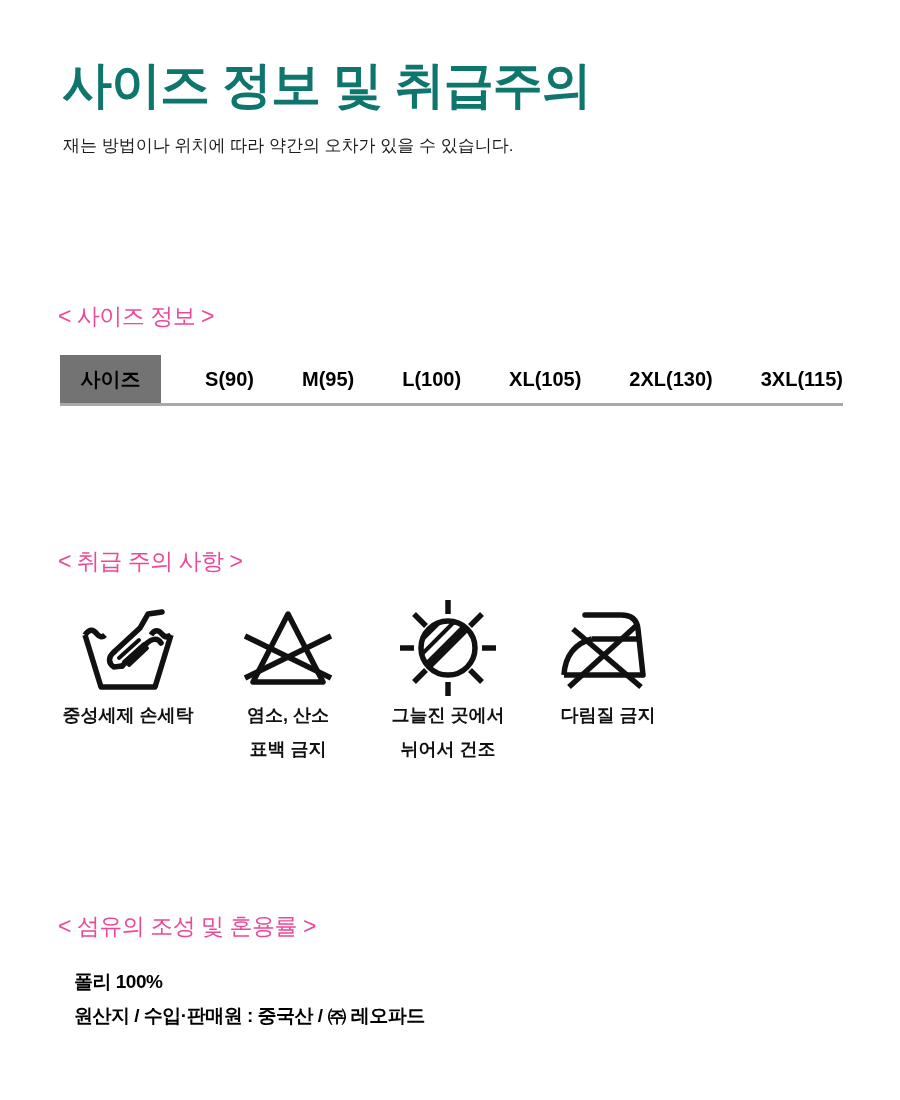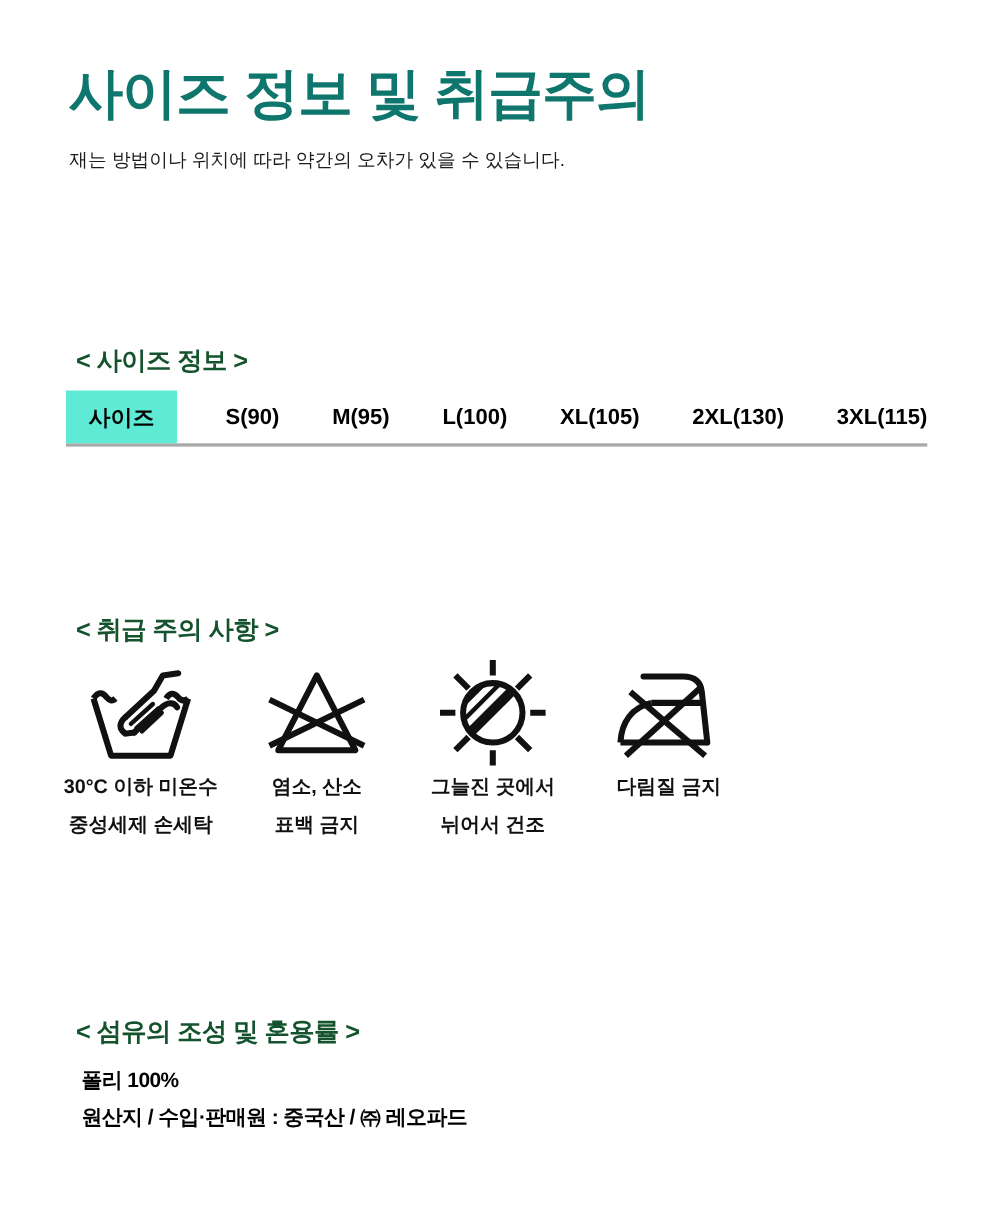--- a/index.html
+++ b/index.html
@@ -9,22 +9,22 @@
   }
   .page-title{
     position:absolute;left:62px;top:52px;margin:0;
     font-size:50px;font-weight:800;letter-spacing:-1px;color:#0f766e;
   }
   .page-subtitle{
     position:absolute;left:63px;top:134px;margin:0;
     font-size:17px;font-weight:400;color:#1c1c1c;
   }
   .sec{
-    position:absolute;left:57px;margin:12px;
-    font-size:23px;font-weight:700;color:#14532d;letter-spacing:-0.5px;
+    position:absolute;left:57px;margin:1px;
+    font-size:23px;font-weight:400;color:#ec4899;letter-spacing:-0.5px;
   }
   .size-sec-h{top:300px;}
   .care-sec-h{top:545px;}
   .fiber-sec-h{top:910px;}
 
   .size-table{
     position:absolute;left:60px;top:355px;width:783px;height:48px;
     display:flex;align-items:stretch;border-bottom:3px solid #a9a9a9;
   }
   .size-label-cell{
@@ -64,21 +64,21 @@
 <body>
 
 <div class="page">
 
   <h1 class="page-title">사이즈 정보 및 취급주의</h1>
   <p class="page-subtitle">재는 방법이나 위치에 따라 약간의 오차가 있을 수 있습니다.</p>
 
   <h2 class="sec size-sec-h">&lt; 사이즈 정보 &gt;</h2>
 
   <div class="size-table">
-    <div class="size-label-cell" style="background-color: #5eead4;">사이즈</div>
+    <div class="size-label-cell" style="background-color: #737373;">사이즈</div>
     <div class="size-cells">
       <span class="size-cell">S(90)</span>
       <span class="size-cell">M(95)</span>
       <span class="size-cell">L(100)</span>
       <span class="size-cell">XL(105)</span>
       <span class="size-cell">2XL(130)</span>
       <span class="size-cell">3XL(115)</span>
     </div>
   </div>
 
@@ -93,21 +93,20 @@
           <path class="ic" d="M7,37 Q13,28 19,36 Q23,41 27,37" stroke-width="4.5"></path>
           <path class="ic" d="M73,37 Q78,29 84,36 Q88,41 93,37" stroke-width="4.5"></path>
           <path class="ic" d="M36,54 L62,30 L70,16 L84,14" stroke-width="5" stroke-linecap="round" stroke-linejoin="round"></path>
           <path class="ic" d="M44,68 L68,46 C74,40 80,40 83,45" stroke-width="5" stroke-linecap="round"></path>
           <path class="ic" d="M36,54 C30,59 30,65 36,69 L44,68" stroke-width="5" stroke-linecap="round"></path>
           <path class="ic-thin" d="M41,60 L61,42" stroke-linecap="round"></path>
           <path class="ic-thin" d="M46,64 L66,46" stroke-linecap="round"></path>
           <path class="ic-thin" d="M51,67 L69,50" stroke-linecap="round"></path>
         </svg>
       </span>
-      <span class="care-line">30°C 이하 미온수</span>
       <span class="care-line">중성세제 손세탁</span>
     </div>
 
     <div class="care-item">
       <span class="care-icon">
         <svg viewBox="0 0 100 100">
           <path class="ic" d="M50,16 L85,84 L15,84 Z" stroke-linejoin="round"></path>
           <path class="ic" d="M7,38 L93,80"></path>
           <path class="ic" d="M93,38 L7,80"></path>
         </svg>

